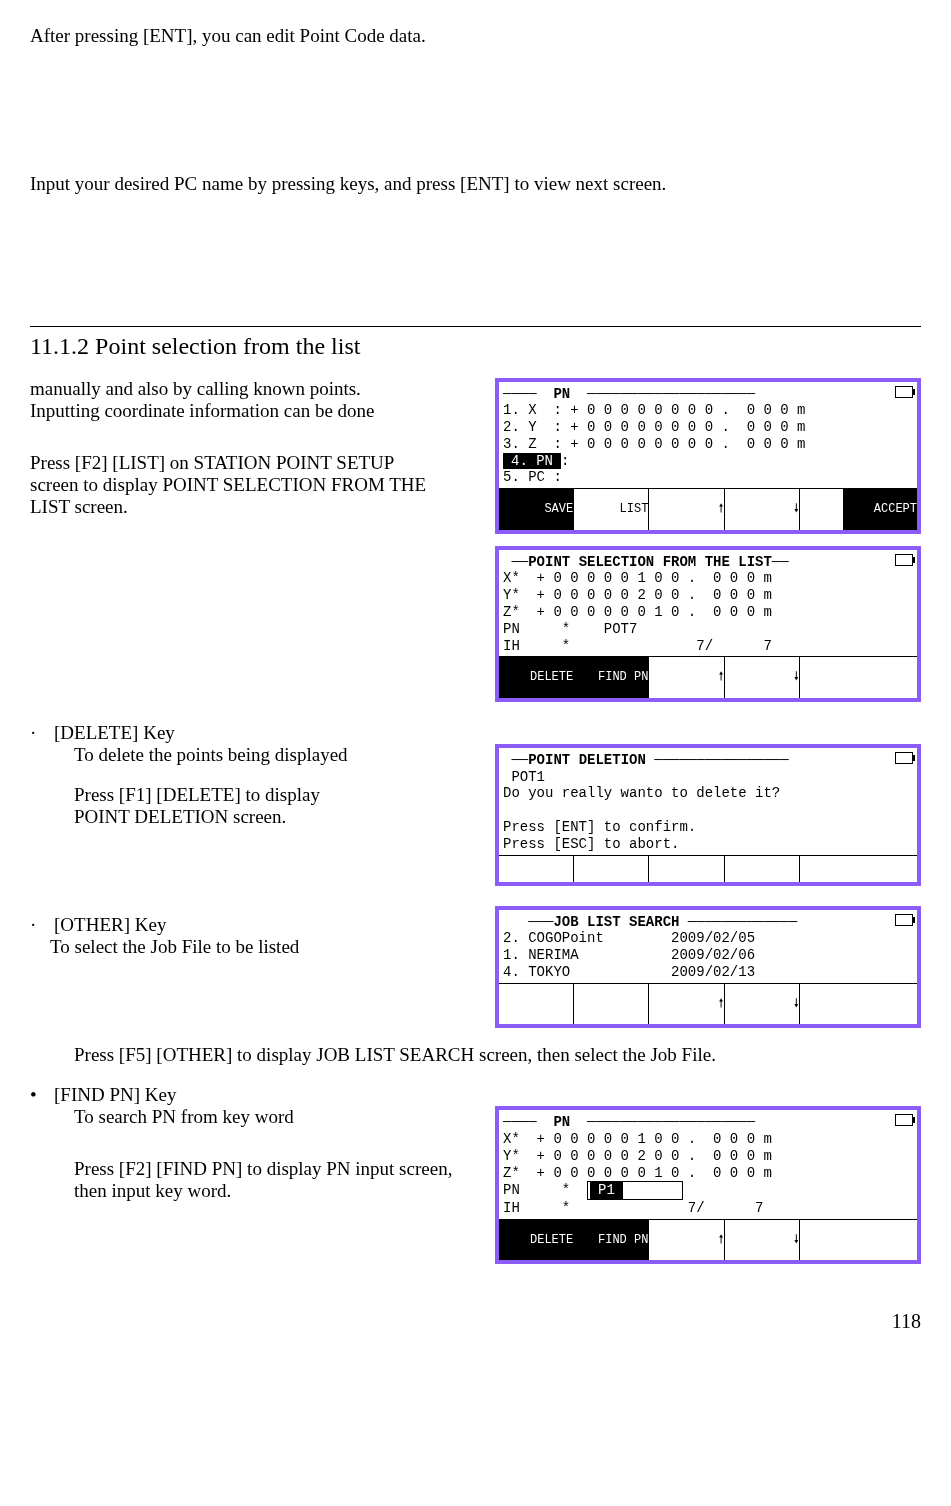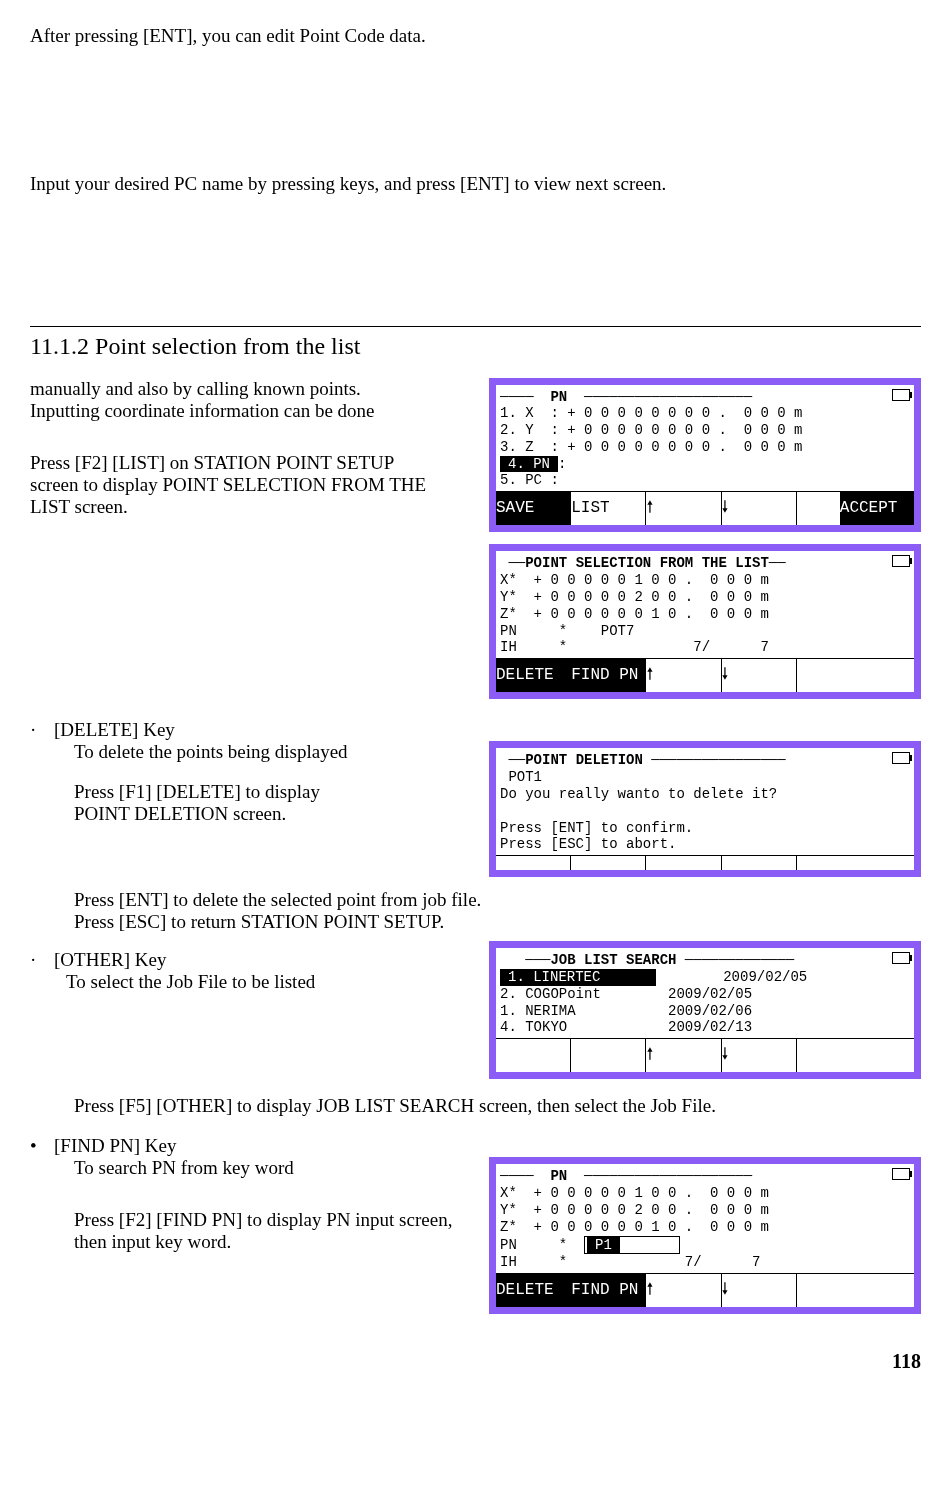--- a/index.html
+++ b/index.html
@@ -9,47 +9,47 @@
     width: 891px;
     color: #000;
   }
   .para { margin: 4px 0 30px 0; line-height: 1.25; }
   hr { border: none; border-top: 1px solid #000; margin: 40px 0 6px 0;}
   h2 { font-size: 24px; font-weight: normal; margin: 0 0 18px 0; }
   .two-col { display: flex; align-items: flex-start; gap: 20px; }
   .left { flex: 1 1 auto; }
   .right { flex: 0 0 auto; }
   .lcd {
-    border: 7px solid #8b5cf6;
+    border: 4px solid #8b5cf6;
     width: 410px;
     font-family: "Courier New", monospace;
     font-size: 14px;
     line-height: 1.2;
     padding: 4px 4px 0 4px;
     margin-bottom: 12px;
     position: relative;
     background: #fff;
   }
   .lcd .battery {
     position: absolute; right: 4px; top: 4px;
     width: 16px; height: 10px; border: 1px solid #000;
   }
   .lcd .battery::after { content:""; position:absolute; right:-3px; top:2px; width:2px; height:6px; background:#000;}
   .lcd-title { font-weight: bold; letter-spacing: 0px; }
   .lcd-row { white-space: pre; }
   .hl { background: #000; color: #fff; padding: 0 8px; display:inline-block;}
   .softkeys { display: flex; margin: 2px -4px 0 -4px; border-top: 1px solid #000;}
-  .softkeys div { flex:1; text-align:left; font-size:16px; border-right:1px solid #000; padding:7px 0;}
+  .softkeys div { flex:1; text-align:right; font-size:12px; border-right:1px solid #000; padding:13px 0;}
   .softkeys div:last-child { border-right: none; margin-left: 43px;}
   .sk-inv { background:#000; color:#fff;}
   .bullet-block { margin-left: 0px; }
   .bullet-head { display:flex; gap:14px; margin-top:8px;}
   .bullet-dot { width:10px; }
   .bullet-body { margin-left: 44px; }
-  .page-num { text-align: right; font-weight: bold; font-size: 20px; margin-top: 24px;}
+  .page-num { text-align: right; font-weight: normal; font-size: 20px; margin-top: 34px;}
   .inputbox { border:1px solid #000; display:inline-block; min-width:90px; padding:0 2px;}
 </style>
 </head>
 <body>
 
 <div class="para">After pressing [ENT], you can edit Point Code data.</div>
 <div style="height:90px"></div>
 <div class="para">Input your desired PC name by pressing keys, and press [ENT] to view next screen.</div>
 <div style="height:60px"></div>
 <hr>
@@ -125,41 +125,36 @@
         <div class="softkeys">
           <div></div>
             <div></div>
             <div></div>
             <div></div>
             <div></div>
         </div>
       </div>
     </div>
   </div>
-  <div class="bullet-body">
-    <div>Press [ENT] to delete the selected point from job file.</div>
-    <div>Press [ESC] to return STATION POINT SETUP.</div>
-  </div>
 </div>
 
 <div class="two-col" style="margin-top:8px">
   <div class="left">
     <div class="bullet-head">
       <div class="bullet-dot">·</div>
       <div>[OTHER] Key</div>
     </div>
-    <div class="bullet-body" style="margin-left:36px">
+    <div class="bullet-body" style="margin-left:20px">
       <div>To select the Job File to be listed</div>
     </div>
   </div>
   <div class="right">
     <div class="lcd">
       <div class="battery"></div>
       <div class="lcd-row">   ───<span class="lcd-title">JOB LIST SEARCH</span> ─────────────</div>
-      <div class="lcd-row"><span class="hl" style="min-width:140px">1. LINERTEC</span>        <span>2009/02/05</span></div>
       <div class="lcd-row"><span>2. COGOPoint</span>        <span>2009/02/05</span></div>
       <div class="lcd-row"><span>1. NERIMA</span>           <span>2009/02/06</span></div>
       <div class="lcd-row"><span>4. TOKYO</span>            <span>2009/02/13</span></div>
       <div class="softkeys">
         <div></div>
           <div></div>
         <div>🠕</div>
         <div>🠗</div>
         <div></div>
       </div>

